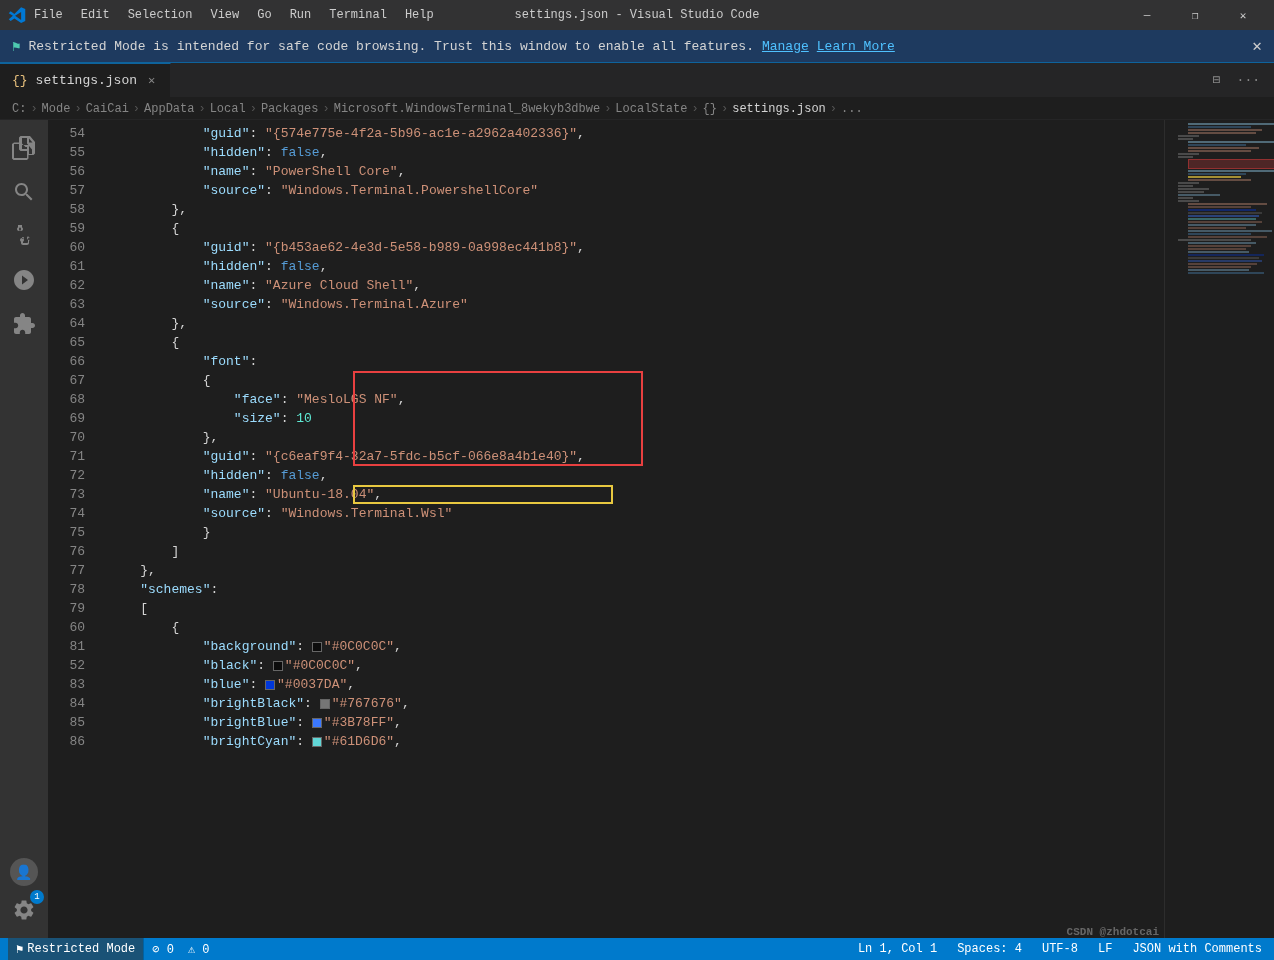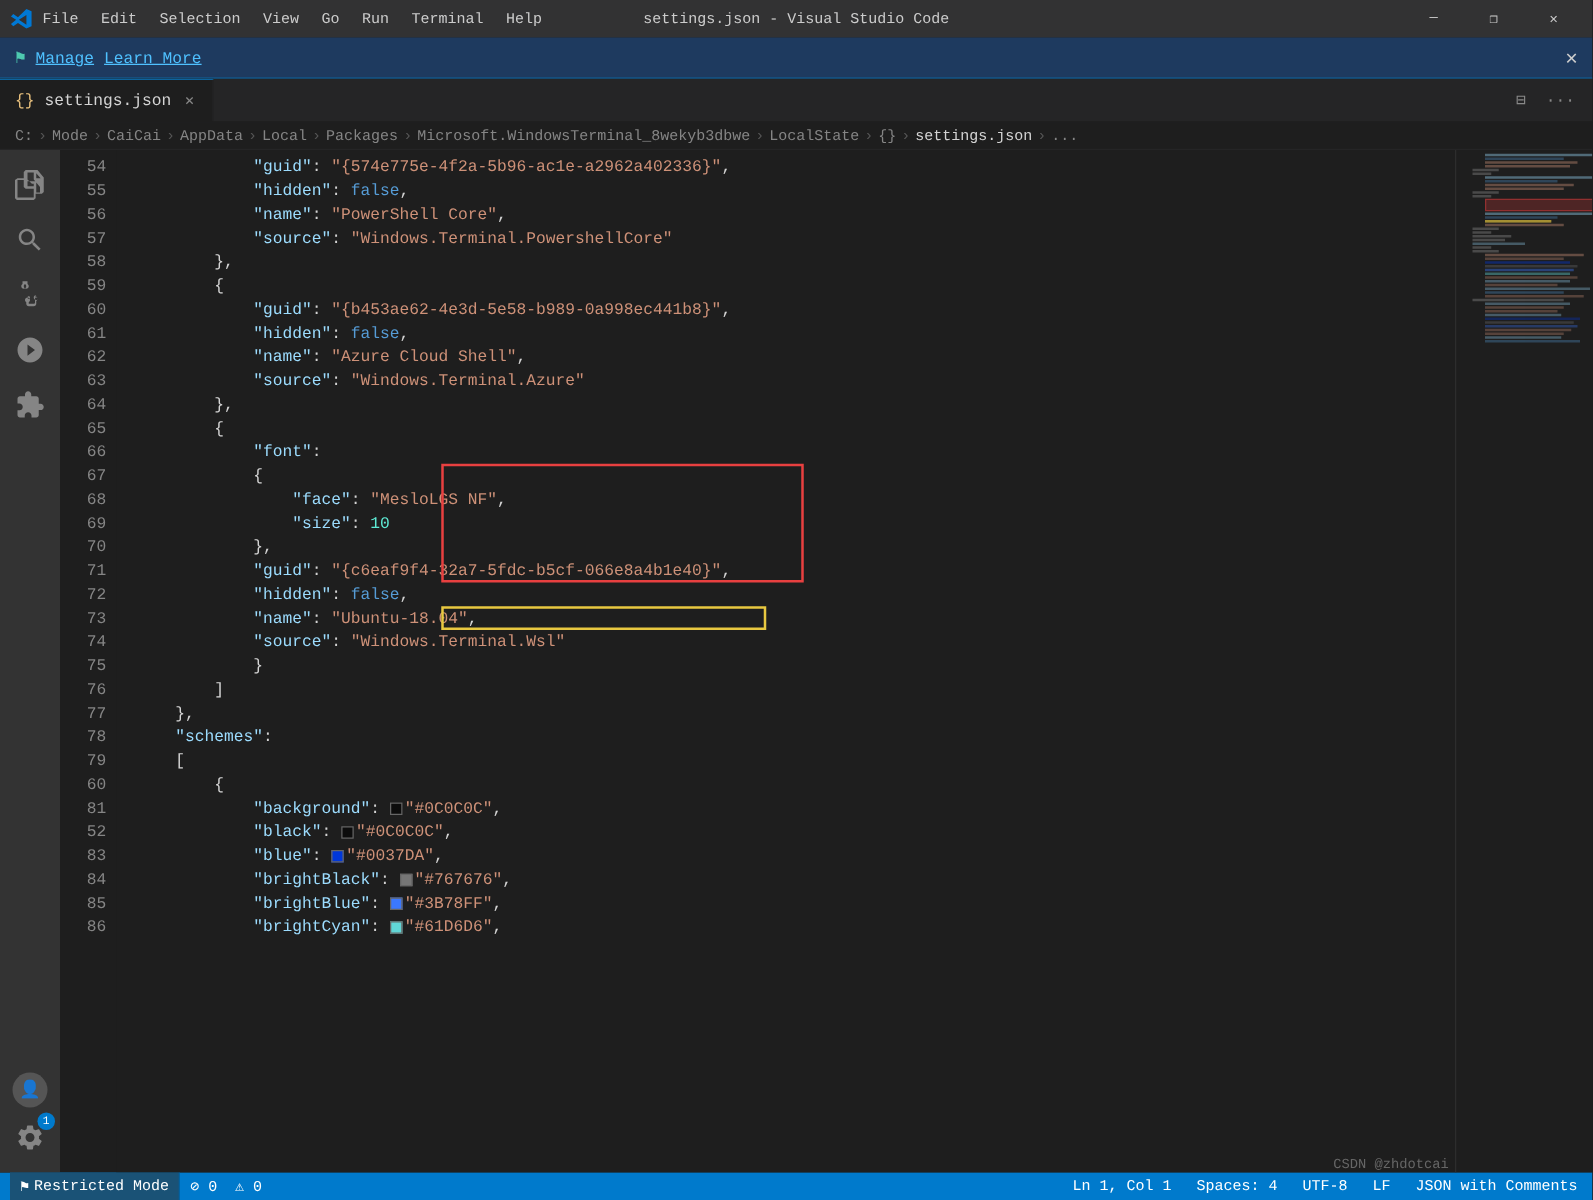--- a/index.html
+++ b/index.html
@@ -334,20 +334,21 @@
       align-items: center;
       gap: 6px;
     }
     .watermark {
       position: absolute;
       bottom: 22px;
       right: 115px;
       color: #666;
       font-size: 11px;
       user-select: none;
+      font-weight: bold;
     }
   </style>
 </head>
 <body>
 
 <div class="title-bar">
   <div class="title-bar-left">
     <div class="vscode-logo">
       <svg viewBox="0 0 24 24" width="18" height="18" fill="#0078d4">
         <path d="M17.5 1.5L8.5 10.5L3.5 7L1 9.5L6.5 13L1 17.5L3.5 20L8.5 16.5L17.5 22.5L23 20V4L17.5 1.5ZM17.5 18.5L9.5 13L17.5 8V18.5Z"></path>
@@ -367,20 +368,21 @@
   <div class="title-center">settings.json - Visual Studio Code</div>
   <div class="title-bar-right">
     <div class="win-btn">—</div>
     <div class="win-btn">❐</div>
     <div class="win-btn close">✕</div>
   </div>
 </div>
 
 <div class="notification-bar">
   <span class="shield-icon">⚑</span>
+  <span class="notif-text">Restricted Mode is intended for safe code browsing. Trust this window to enable all features.</span>
   <span class="notif-link">Manage</span>
   <span class="notif-link">Learn More</span>
   <span class="notif-close">✕</span>
 </div>
 
 <div class="tab-bar">
   <div class="tab">
     <span class="tab-icon">{}</span>
     <span>settings.json</span>
     <span class="tab-close">✕</span>

